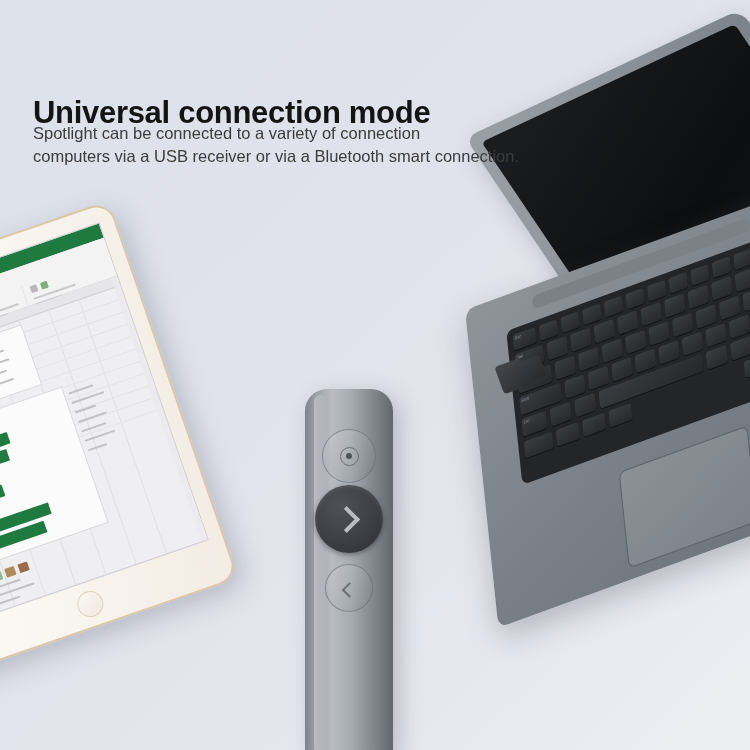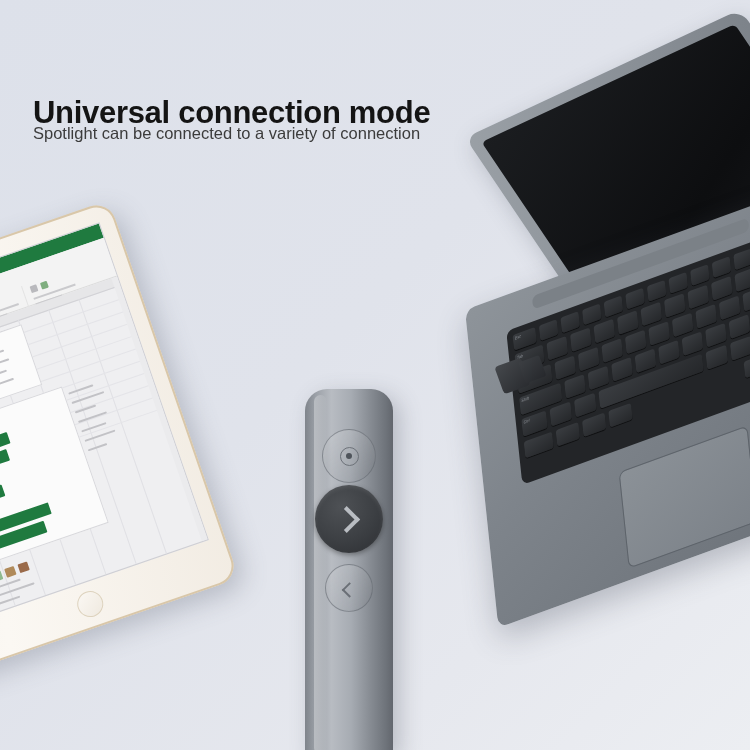--- a/index.html
+++ b/index.html
@@ -554,16 +554,17 @@
       <span class="chev chev-next"></span>
     </div>
     <div class="pr-btn-circle pr-low">
       <span class="chev chev-back"></span>
     </div>
   </div>
 
   <div class="headline">Universal connection mode</div>
   <div class="subcopy">
     <div>Spotlight can be connected to a variety of connection</div>
+    <div>computers via a USB receiver or via a Bluetooth smart connection.</div>
   </div>
 
 
 </div>
 
 </body></html>

